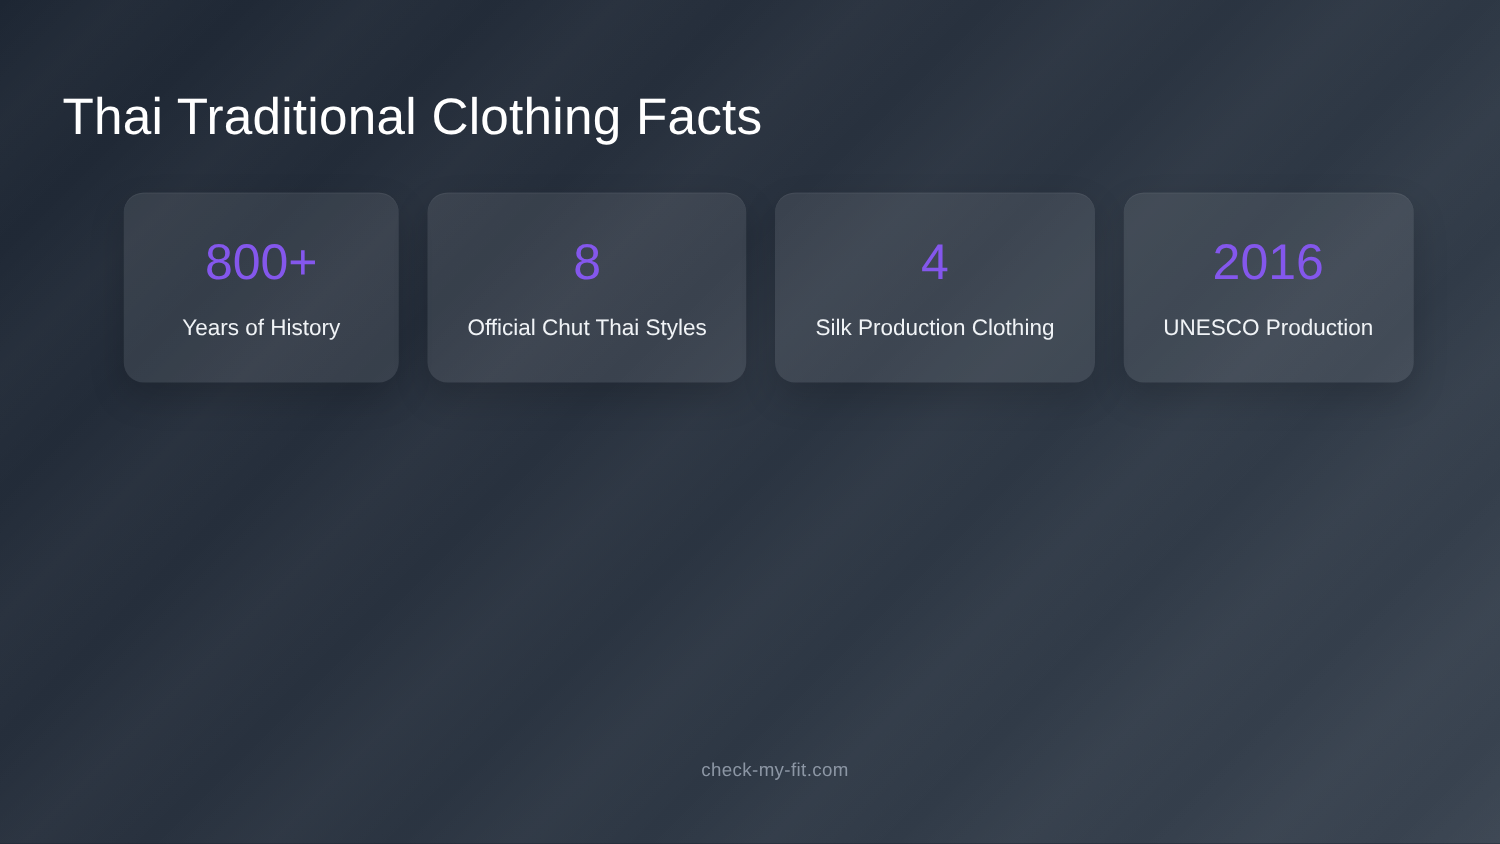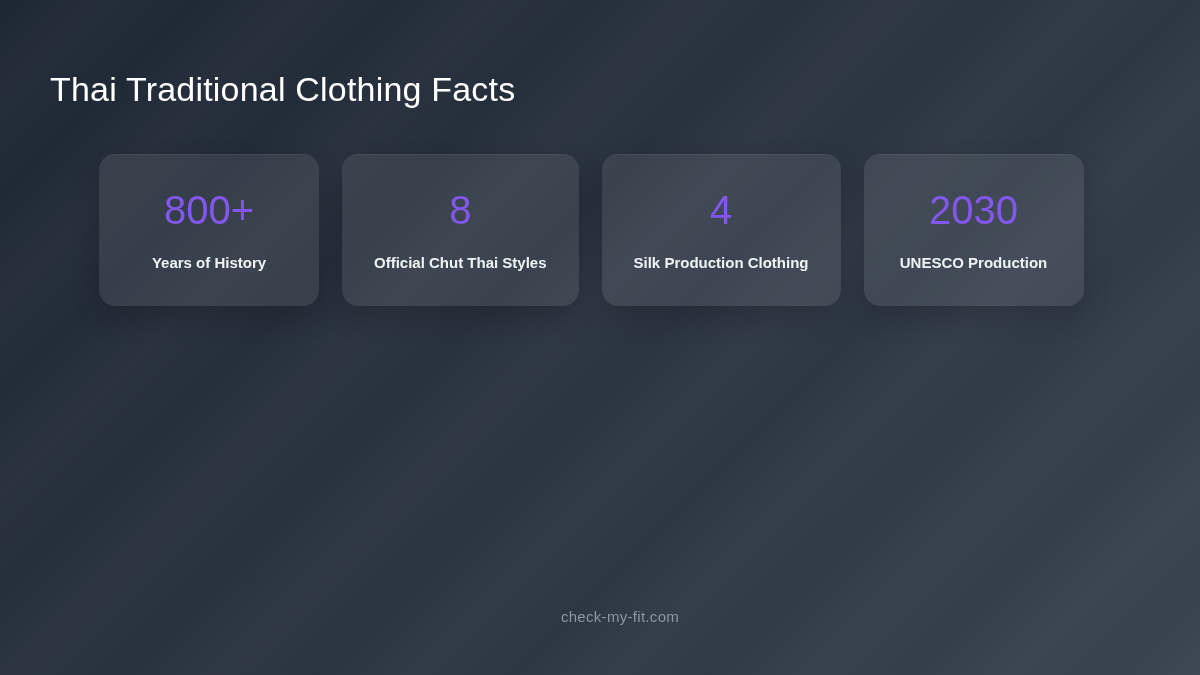--- a/index.html
+++ b/index.html
@@ -21,21 +21,21 @@
       linear-gradient(135deg,
         var(--bg-tl, #1d2633) 0%,
         #27303d 38%,
         #2e3845 66%,
         var(--bg-br, #3a4451) 100%);
   }
   .page-title {
     position: absolute;
     left: 50px;
     top: 70px;
-    font-size: 34px;
+    font-size: 41px;
     font-weight: 500;
     letter-spacing: 0.2px;
     color: var(--title-color, #ffffff);
   }
   .cards-row {
     position: absolute;
     left: 83px;
     top: 154px;
     display: flex;
     gap: 23px;
@@ -57,23 +57,23 @@
     text-align: center;
   }
   .stat-value {
     font-size: 40px;
     line-height: 44px;
     font-weight: 500;
     color: var(--accent, #8457ec);
     white-space: nowrap;
   }
   .stat-label {
-    font-size: 15px;
+    font-size: 18px;
     line-height: 19px;
-    font-weight: 700;
+    font-weight: 400;
     color: var(--label-color, #f0f3f6);
     white-space: nowrap;
   }
   .footer-watermark {
     position: absolute;
     left: 0;
     right: 0;
     top: 608px;
     text-align: center;
     font-size: 15px;
@@ -100,21 +100,21 @@
       <div class="stat-value">8</div>
       <div class="stat-label">Official Chut Thai Styles</div>
     </div>
 
     <div class="stat-card">
       <div class="stat-value">4</div>
       <div class="stat-label">Silk Production Clothing</div>
     </div>
 
     <div class="stat-card">
-      <div class="stat-value">2030</div>
+      <div class="stat-value">2016</div>
       <div class="stat-label">UNESCO Production</div>
     </div>
 
   </div>
 
   <div class="footer-watermark">check-my-fit.com</div>
 
 </div>
 
 </body></html>

